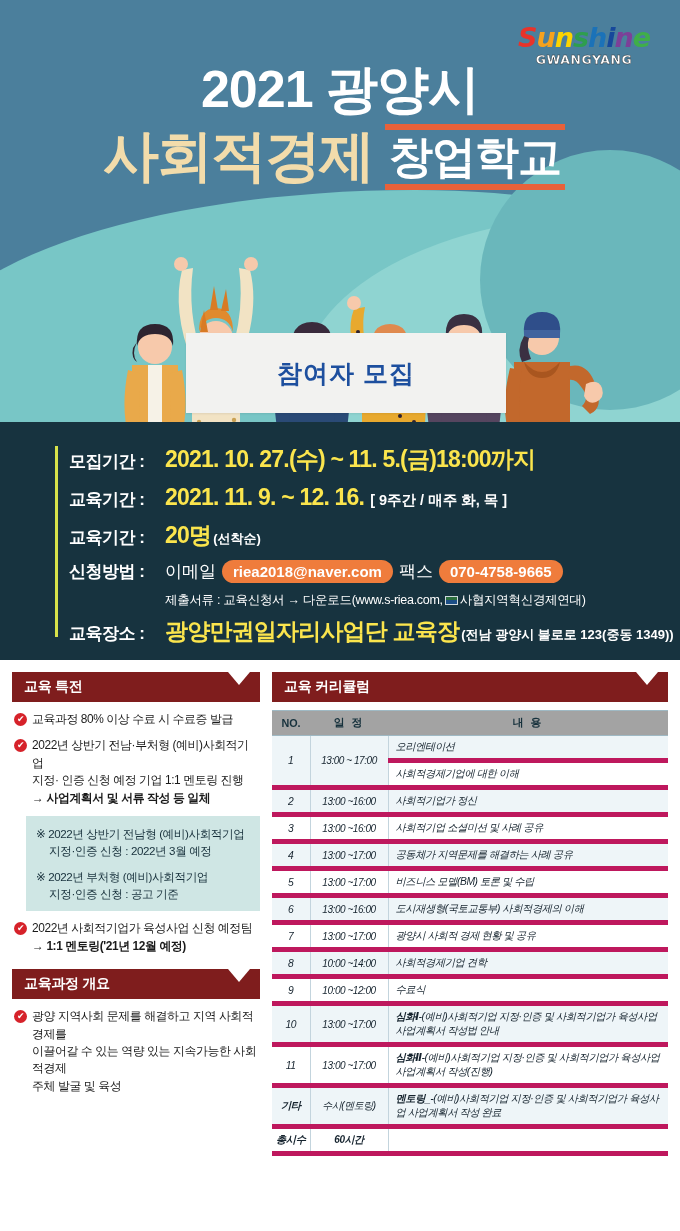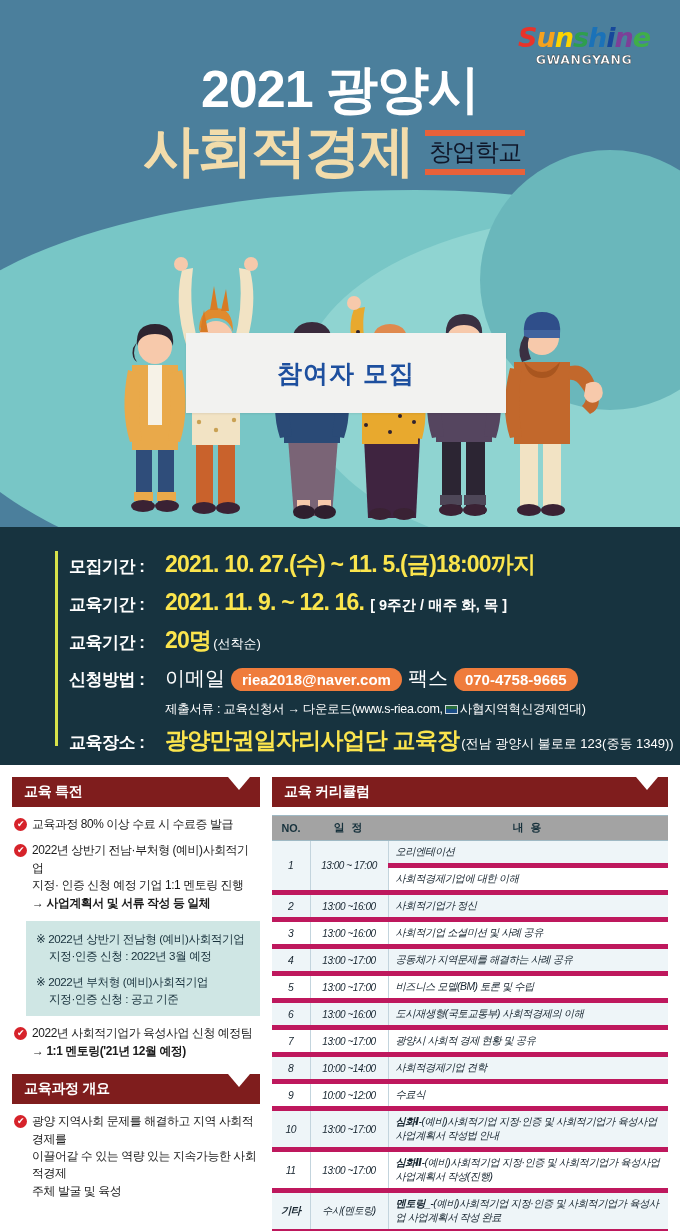--- a/index.html
+++ b/index.html
@@ -8,21 +8,21 @@
     font-family: "Liberation Sans", "DejaVu Sans", sans-serif;
     background: #ffffff;
     overflow: hidden;
     position: relative;
   }
   .poster { width: 680px; height: 1231px; position: relative; }
 
   
   .hero {
     position: relative;
-    width: 680px; height: 527px;
+    width: 680px; height: 422px;
     background: #4b7f9c;
     overflow: hidden;
   }
   .hero-wave-a {
     position: absolute; left: -80px; top: 190px;
     width: 900px; height: 420px;
     background: #78c6c6;
     border-radius: 55% 45% 38% 62% / 42% 38% 62% 58%;
   }
   .hero-wave-b {
@@ -75,21 +75,21 @@
   .title-line2 {
     font-size: 56px; font-weight: bold; color: #f2dcab;
     letter-spacing: -2px; line-height: 1.05;
   }
   .title-badge {
     display: flex; flex-direction: column; align-items: stretch;
     padding-top: 2px;
   }
   .badge-bar { height: 6px; background: #e8613a; }
   .badge-text {
-    font-size: 24px; font-weight: normal; color: #0f172a;
+    font-size: 44px; font-weight: bold; color: #ffffff;
     letter-spacing: -1px; padding: 3px 4px; line-height: 1.1;
   }
 
   
   .illus { position: absolute; left: 0; top: 210px; width: 680px; height: 317px; z-index: 5; }
 
   .banner-box {
     position: absolute; left: 186px; top: 333px;
     width: 320px; height: 80px;
     background: #f2f2f0;
@@ -118,23 +118,23 @@
     color: #ffffff; font-size: 17px; font-weight: bold;
     min-width: 96px; letter-spacing: -0.5px;
   }
   .info-val-yellow {
     color: #fbe54d; font-size: 23px; font-weight: bold; letter-spacing: -0.8px;
   }
   .info-val-white-sm {
     color: #ffffff; font-size: 14.5px; font-weight: bold; margin-left: 6px;
   }
   .info-val-white-xs {
-    color: #ffffff; font-size: 13px; font-weight: normal; margin-left: 2px;
-  }
-  .info-plain { color:#ffffff; font-size: 20px; }
+    color: #ffffff; font-size: 13px; font-weight: bold; margin-left: 2px;
+  }
+  .info-plain { color:#ffffff; font-size: 17px; }
   .pill {
     display: inline-block;
     background: #ef7c3c; color: #ffffff;
     font-size: 15px; font-weight: bold;
     padding: 3px 11px; border-radius: 13px;
     margin: 0 6px;
   }
   .info-sub {
     color: #ffffff; font-size: 12.5px;
     margin: 1px 0 7px 96px; letter-spacing: -0.3px;

